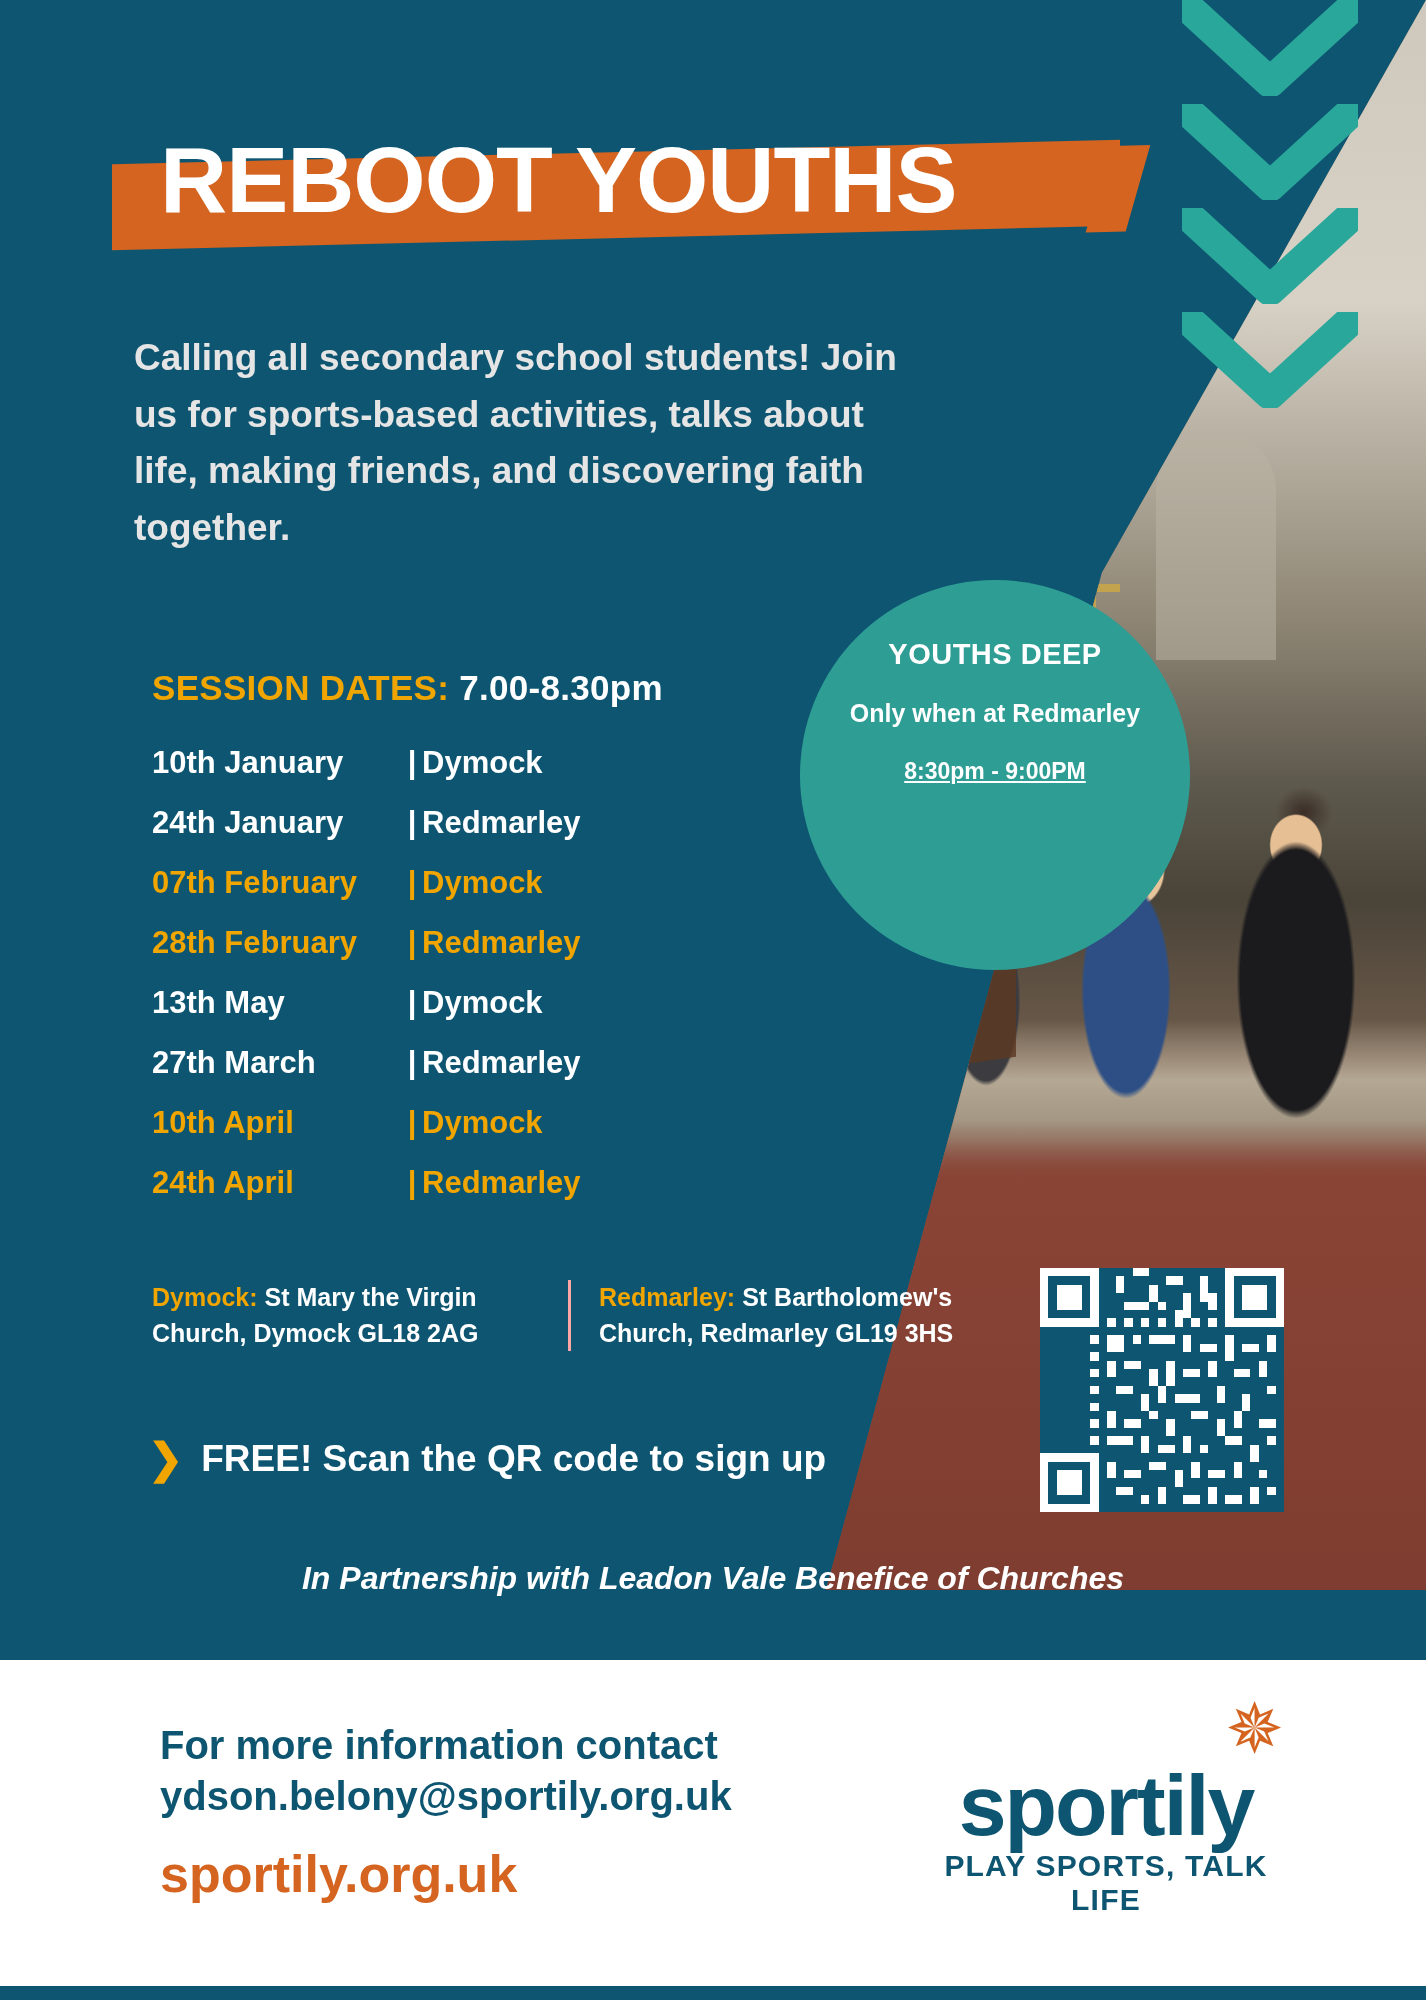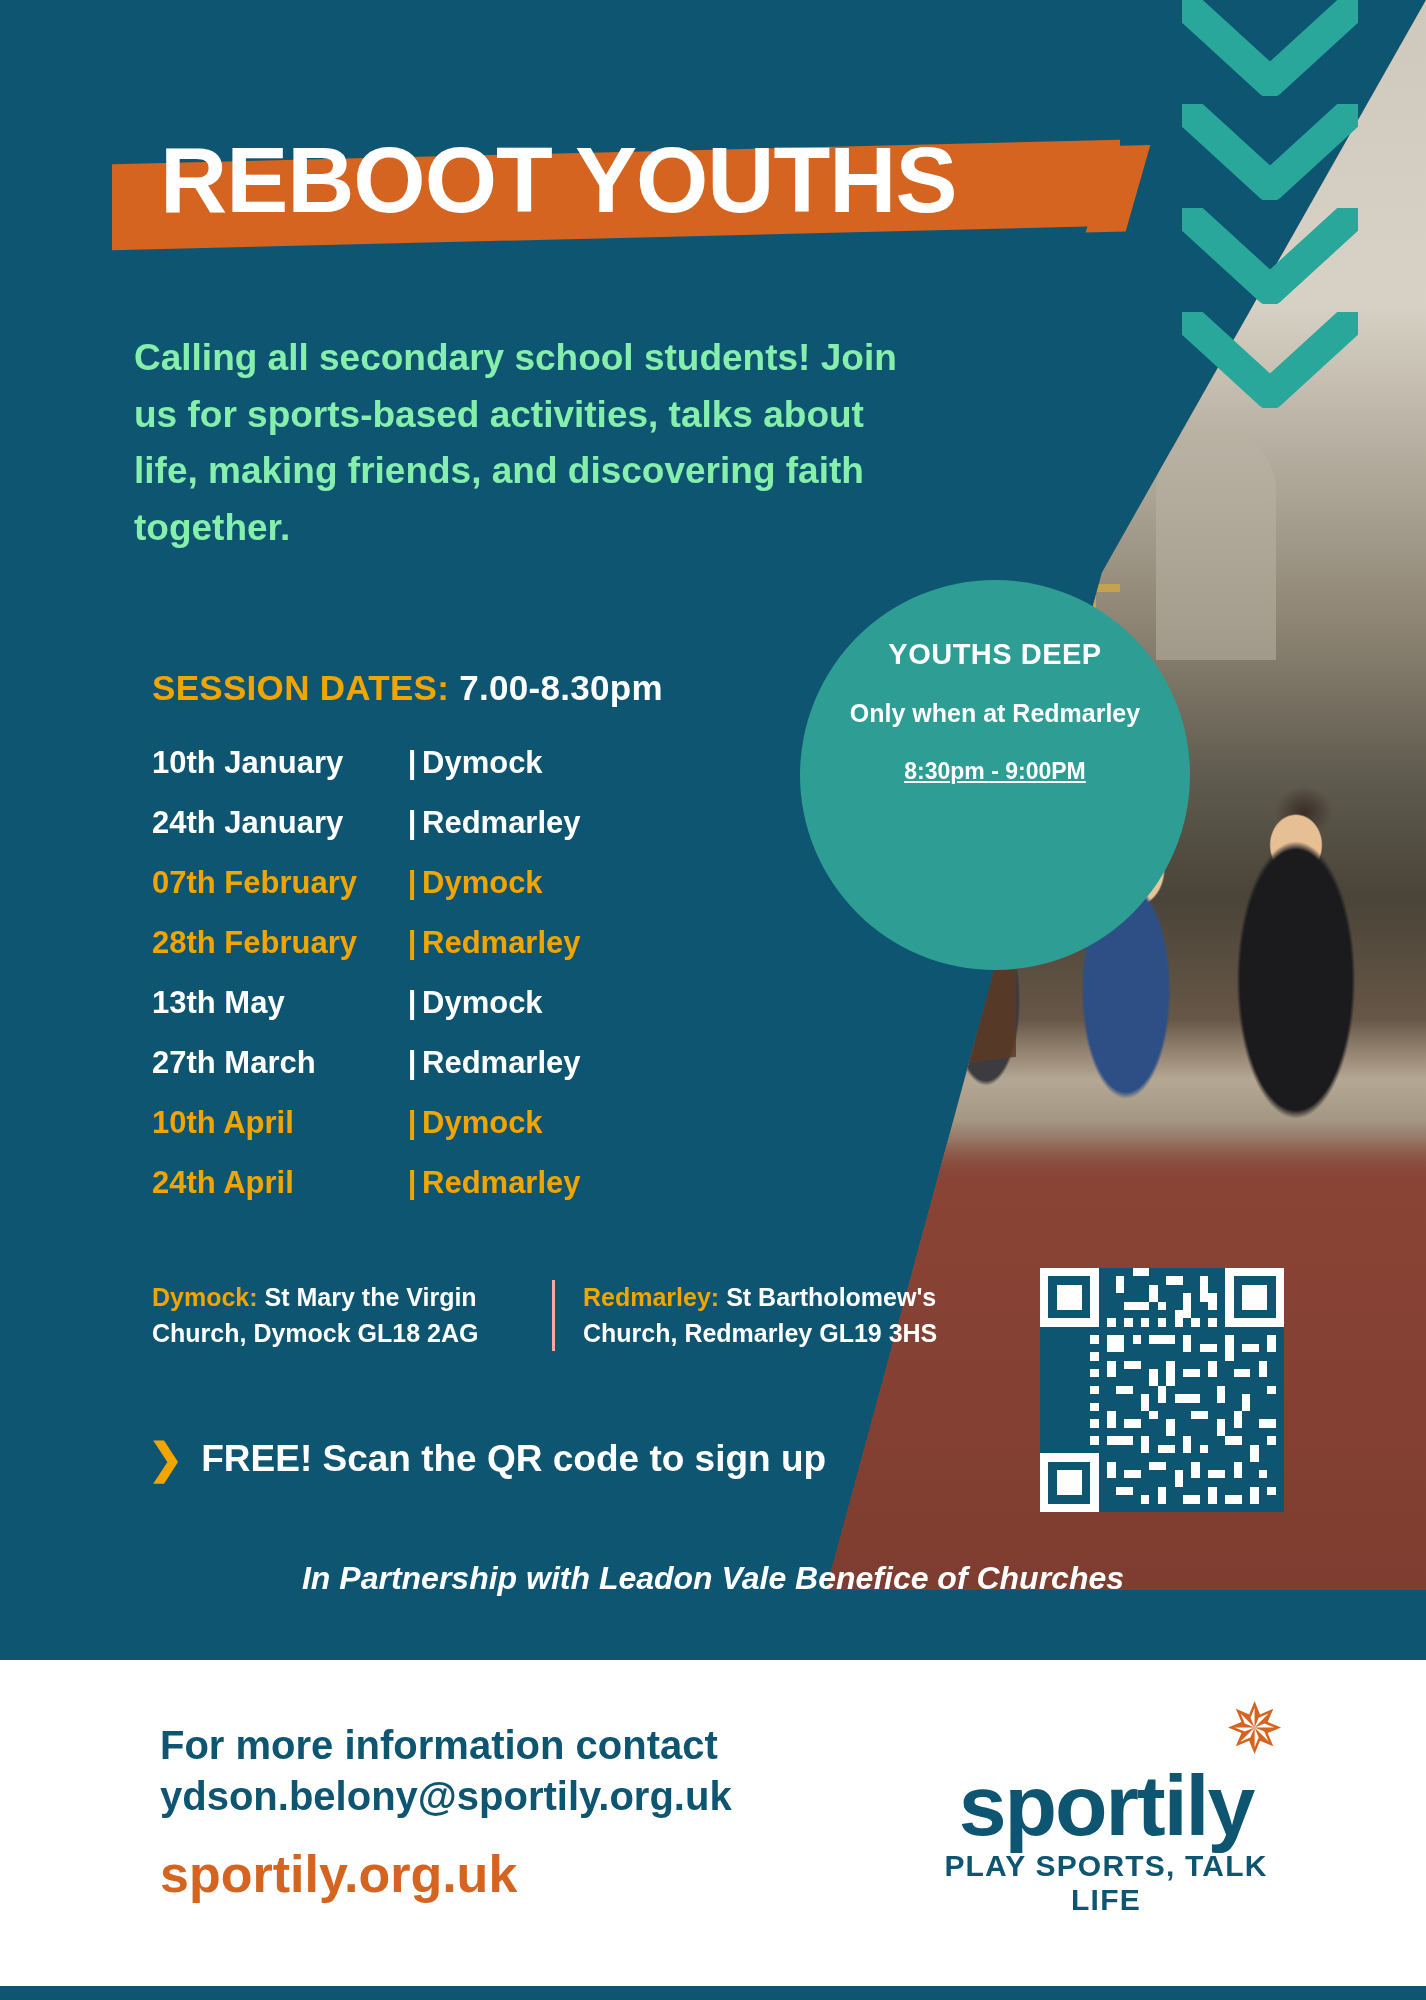--- a/index.html
+++ b/index.html
@@ -147,21 +147,21 @@
     letter-spacing: -1px;
     white-space: nowrap;
   }
 
   
   .intro {
     position: absolute;
     left: 134px;
     top: 330px;
     width: 790px;
-    color: #86efac;
+    color: #e5e5e5;
     font-size: 37px;
     line-height: 1.53;
     font-weight: 700;
   }
 
   
   .bubble {
     position: absolute;
     left: 800px;
     top: 580px;
@@ -230,21 +230,21 @@
   .c-white { color: #ffffff; }
   .c-gold { color: #f0a500; }
 
   
   .venues {
     position: absolute;
     left: 152px;
     top: 1280px;
     width: 880px;
     display: flex;
-    gap: 0px;
+    gap: 16px;
   }
   .venue {
     font-size: 25px;
     line-height: 1.42;
     font-weight: 700;
     color: #ffffff;
     width: 400px;
     padding-right: 24px;
   }
   .venue .vname { color: #f0a500; }

